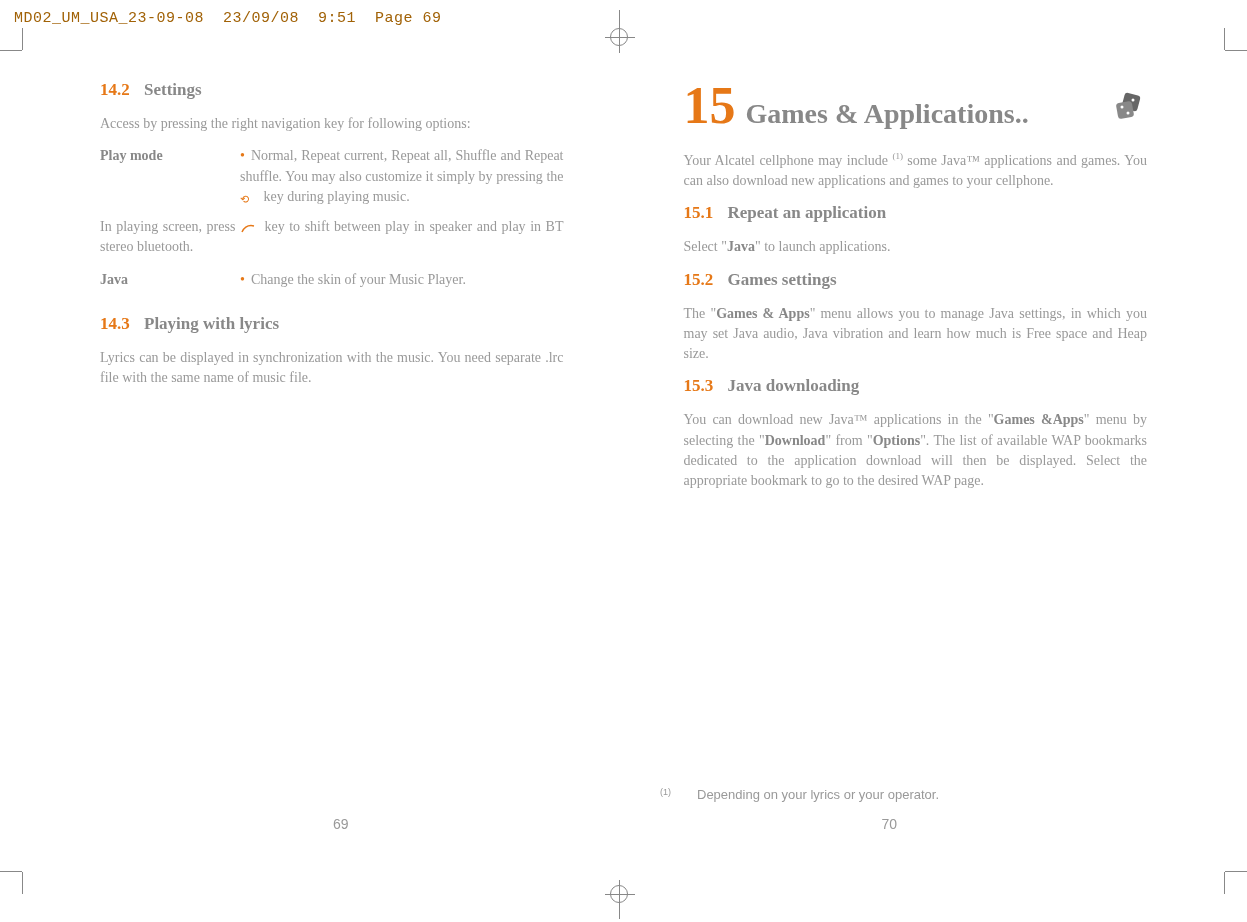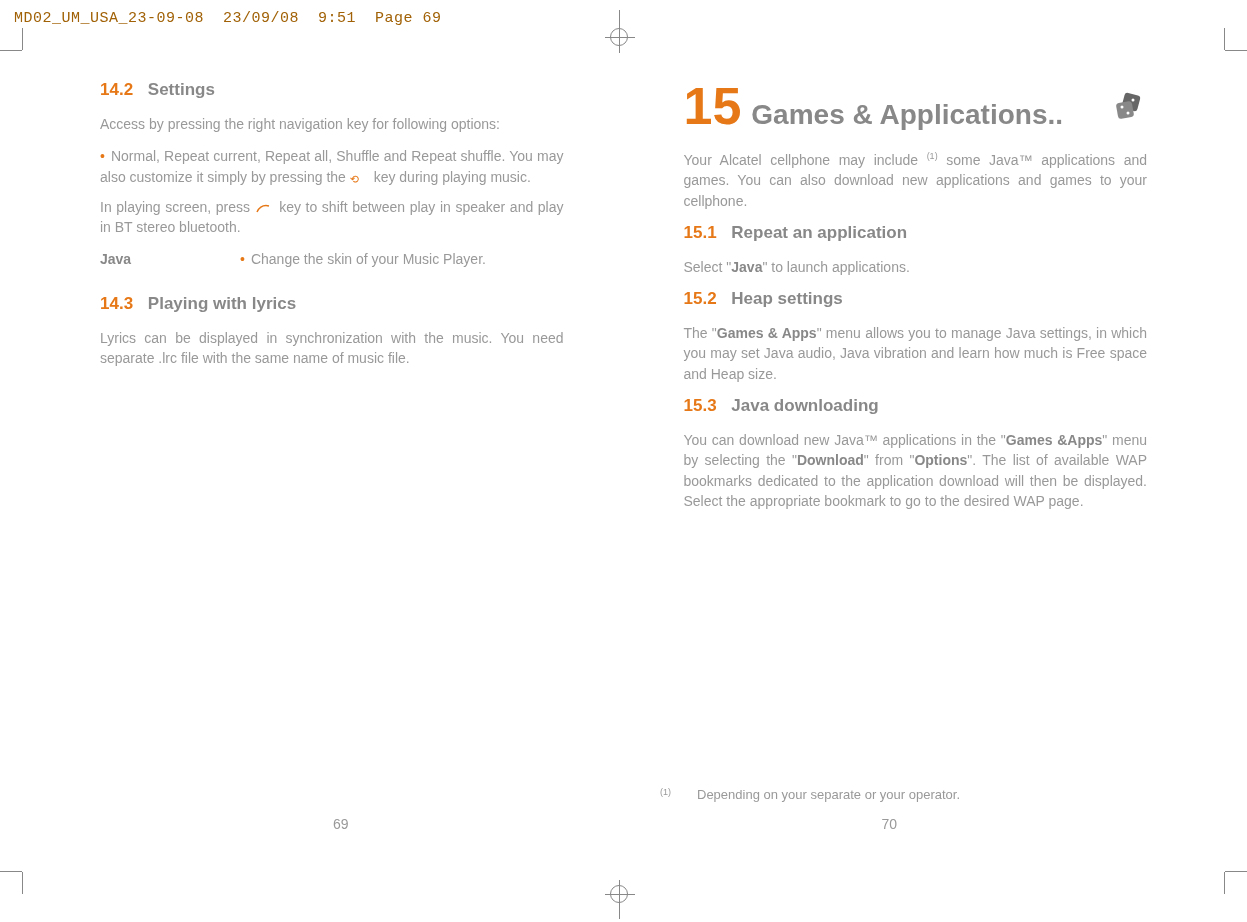--- a/index.html
+++ b/index.html
@@ -125,20 +125,21 @@
     .corner-bl::after { bottom: 0; left: 22px; width: 1px; height: 22px; }
     .corner-br { bottom: 28px; right: 0; }
     .corner-br::before { bottom: 22px; right: 0; width: 22px; height: 1px; }
     .corner-br::after { bottom: 0; right: 22px; width: 1px; height: 22px; }
 
     .page-container {
       position: absolute;
       top: 80px;
       display: flex;
       width: 100%;
+      font-family: Liberation Serif, serif;
     }
     .page {
       width: 50%;
       padding: 0 60px 0 100px;
     }
     .page.right {
       padding: 0 100px 0 60px;
     }
     .section-head {
       margin-bottom: 14px;
@@ -252,20 +253,21 @@
 <div class="page-container">
 
   <div class="page">
     <div class="section-head">
       <span class="section-num">14.2</span>
       <span class="section-title">Settings</span>
     </div>
     <div class="body-text">Access by pressing the right navigation key for following options:</div>
 
     <div class="def-row">
+      <div class="def-term">Play mode</div>
       <div class="def-desc">
         <span class="def-bullet">•</span><span>Normal, Repeat current, Repeat all, Shuffle and Repeat shuffle. You may also customize it simply by pressing the </span><span class="key-icon">⟲</span><span> key during playing music.</span>
       </div>
     </div>
 
 
     <div class="body-text">
       <span>In playing screen, press </span><span class="key-icon"><svg width="18" height="14" viewBox="0 0 18 14">
             <path d="M2 10 Q6 2 14 4" stroke="#e67817" stroke-width="1.5" fill="none"></path>
           </svg></span><span> key to shift between play in speaker and play in BT stereo bluetooth.</span>
@@ -307,35 +309,35 @@
     <div class="section-head">
       <span class="section-num">15.1</span>
       <span class="section-title">Repeat an application</span>
     </div>
     <div class="body-text">
       <span>Select "</span><span class="bold">Java</span><span>" to launch applications.</span>
     </div>
 
     <div class="section-head">
       <span class="section-num">15.2</span>
-      <span class="section-title">Heap settings</span>
+      <span class="section-title">Games settings</span>
     </div>
     <div class="body-text">
       <span>The "</span><span class="bold">Games &amp; Apps</span><span>" menu allows you to manage Java settings, in which you may set Java audio, Java vibration and learn how much is Free space and Heap size.</span>
     </div>
 
     <div class="section-head">
       <span class="section-num">15.3</span>
       <span class="section-title">Java downloading</span>
     </div>
     <div class="body-text">
       <span>You can download new Java™ applications in the "</span><span class="bold">Games &amp;Apps</span><span>" menu by selecting the "</span><span class="bold">Download</span><span>" from "</span><span class="bold">Options</span><span>". The list of available WAP bookmarks dedicated to the application download will then be displayed. Select the appropriate bookmark to go to the desired WAP page.</span>
     </div>
   </div>
 </div>
 
 <div class="footnote">
   <span class="footnote-marker">(1)</span>
-  <span>Depending on your separate or your operator.</span>
+  <span>Depending on your lyrics or your operator.</span>
 </div>
 
 <div class="page-num left">69</div>
 <div class="page-num right">70</div>
 
 </body></html>

